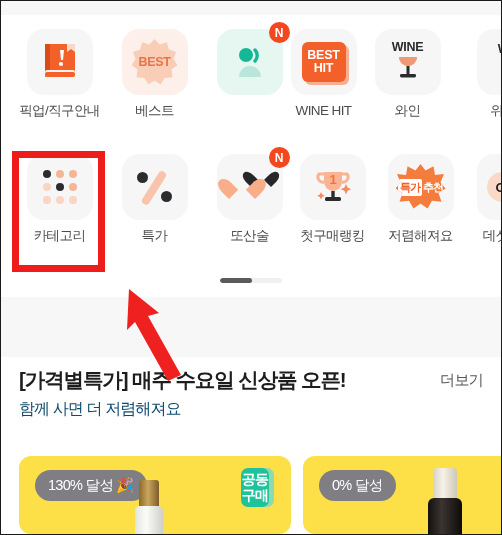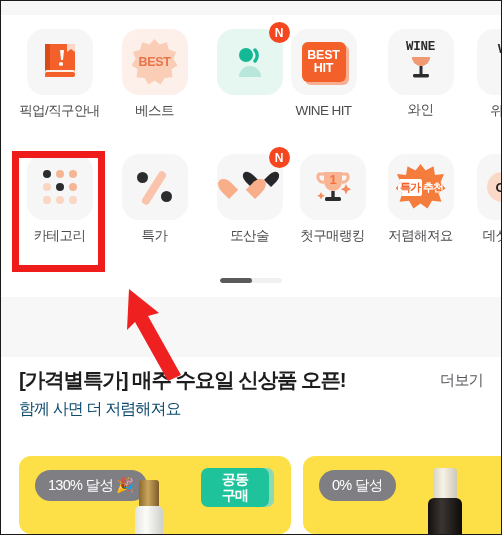--- a/index.html
+++ b/index.html
@@ -250,21 +250,21 @@
     color: #ffffff;
     font-size: 14.5px;
     letter-spacing: -0.7px;
     padding: 6px 13px;
     border-radius: 16px;
     white-space: nowrap;
   }
   .group-tag {
     position: absolute;
     top: 12px; right: 22px;
-    width: 68px;
+    width: 28px;
     background: #1fc39b;
     border-radius: 7px;
     padding: 4px 0;
     text-align: center;
     color: #ffffff;
     font-size: 14px;
     font-weight: bold;
     letter-spacing: -0.8px;
     line-height: 1.12;
     box-shadow: 5px 0 0 rgba(120,216,196,0.85);
@@ -363,21 +363,21 @@
       <div class="qm-item" style="left:275px;">
         <div class="qm-tile">
           <div class="besthit-box">
             <span>BEST</span>
             <span>HIT</span>
           </div>
         </div>
         <div class="qm-label">WINE HIT</div>
       </div>
 
-      <div class="qm-item" style="left:372px;font-family:Liberation Mono, monospace;">
+      <div class="qm-item" style="left:359px;">
         <div class="qm-tile">
           <div class="wine-wrap">
             <div class="wine-word">WINE</div>
             <svg width="34" height="30" viewBox="0 0 34 30">
               <path d="M8 3 h18 a9 9 0 0 1 -18 0 z" fill="#f4a886"></path>
               <path d="M8 3 h18 a9 9 0 0 1 -18 0 z" fill="#f09a74"></path>
               <path d="M17 12 v8" stroke="#2c2c2e" stroke-width="3"></path>
               <rect x="9" y="20" width="16" height="3.4" rx="1.4" fill="#2c2c2e"></rect>
             </svg>
           </div>

